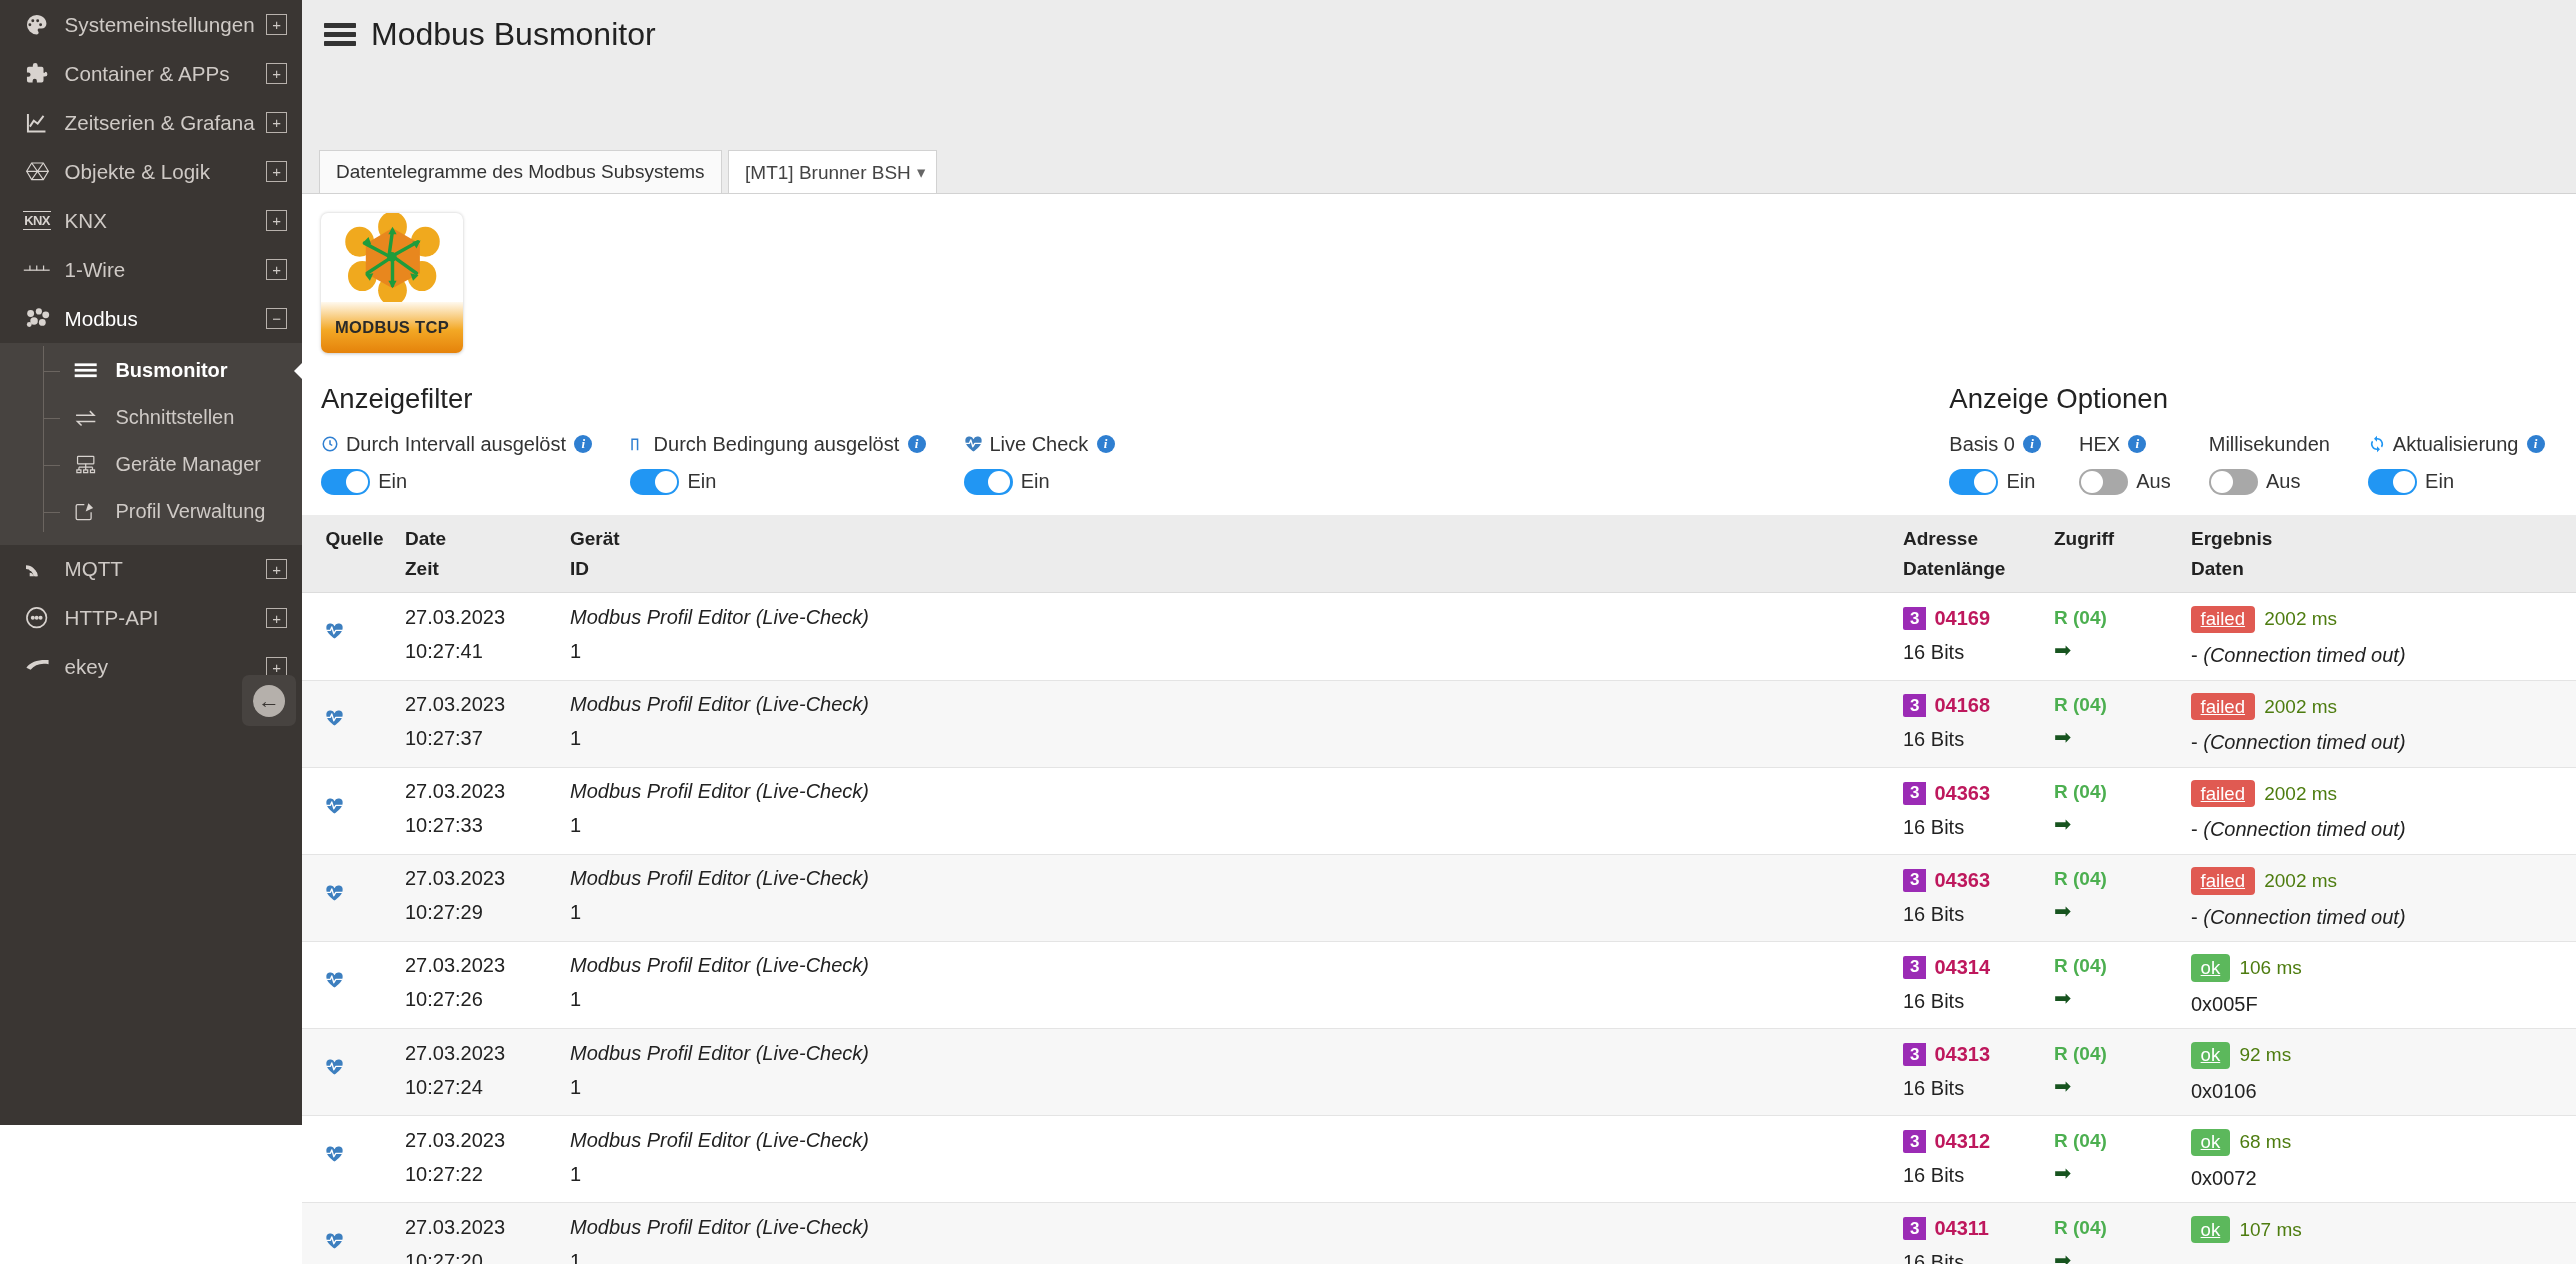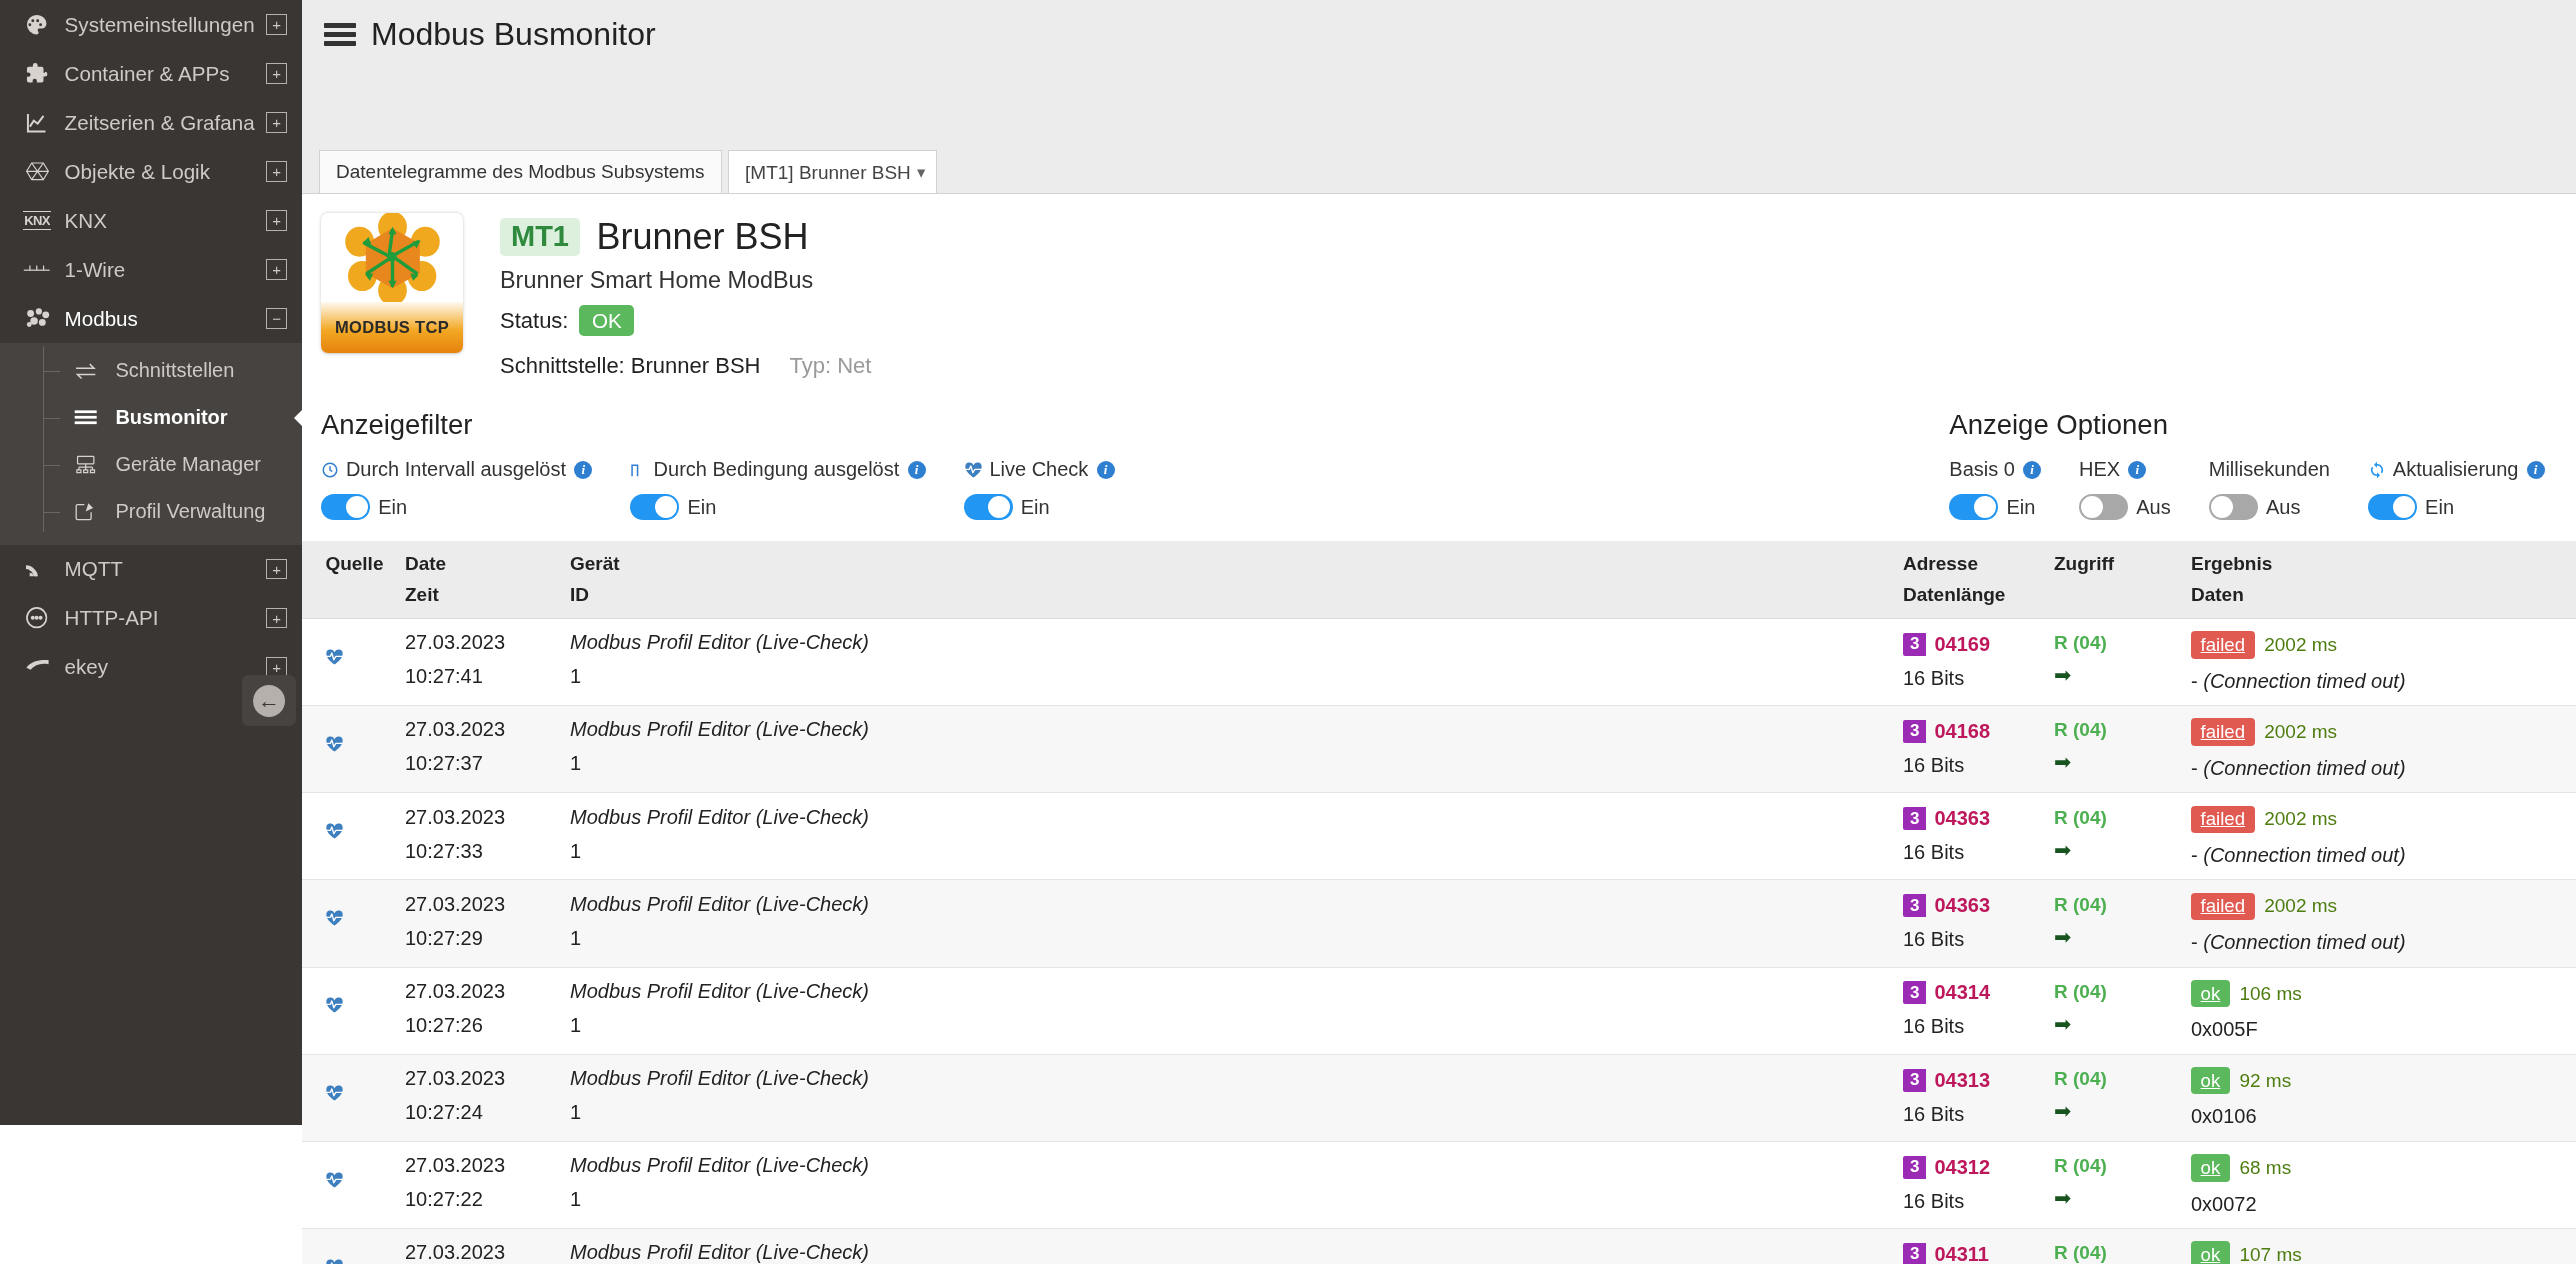--- a/index.html
+++ b/index.html
@@ -359,39 +359,39 @@
           <circle cx="13" cy="19" r="5.5"></circle>
           <circle cx="25" cy="21" r="5"></circle>
           <circle cx="6" cy="24" r="3.5"></circle>
         </svg>
     </span>
     <span class="nav-label">Modbus</span>
     <span class="nav-expand">−</span>
   </div>
 
   <div id="submenu">
-    <div class="sub-item">
-      <span class="sub-icon">
-        <svg width="23.4" height="18" viewBox="0 0 34 26" fill="none" stroke="currentColor" stroke-width="2.2">
-            <path d="M3 9h26l-6-6"></path>
-            <path d="M31 18H5l6 6"></path>
-          </svg>
-      </span>
-      <span class="sub-label">Schnittstellen</span>
-    </div>
     <div class="sub-item selected">
       <span class="sub-icon">
         <svg width="23.4" height="16.5" viewBox="0 0 34 24" fill="currentColor">
             <rect x="1" y="2" width="32" height="4"></rect>
             <rect x="1" y="10" width="32" height="4"></rect>
             <rect x="1" y="18" width="32" height="4"></rect>
           </svg>
       </span>
       <span class="sub-label">Busmonitor</span>
       <span class="sub-arrow"></span>
+    </div>
+    <div class="sub-item">
+      <span class="sub-icon">
+        <svg width="23.4" height="18" viewBox="0 0 34 26" fill="none" stroke="currentColor" stroke-width="2.2">
+            <path d="M3 9h26l-6-6"></path>
+            <path d="M31 18H5l6 6"></path>
+          </svg>
+      </span>
+      <span class="sub-label">Schnittstellen</span>
     </div>
     <div class="sub-item">
       <span class="sub-icon">
         <svg width="23.4" height="19" viewBox="0 0 34 28" fill="none" stroke="currentColor" stroke-width="1.8">
             <rect x="5" y="2" width="24" height="11" rx="1"></rect>
             <path d="M17 13v5M7 18h20M7 18v4M17 18v4M27 18v4"></path>
             <rect x="4" y="22" width="6" height="4"></rect>
             <rect x="14" y="22" width="6" height="4"></rect>
             <rect x="24" y="22" width="6" height="4"></rect>
           </svg>
@@ -502,35 +502,20 @@
               <path d="M75 110 l-6 -11 12 0 z"></path>
               <path d="M35 90 l12 -2 -5 11 z"></path>
               <path d="M32 43 l12 3 -4 -11 z"></path>
             </g>
             <circle cx="74" cy="64" r="7" fill="#1f9c3c"></circle>
           </svg>
         </div>
         <div class="logo-caption">MODBUS TCP</div>
       </div>
 
-      <div id="device-meta">
-        <div class="dm-row1">
-          <span id="mt-badge">MT1</span>
-          <span id="device-name">Brunner BSH</span>
-        </div>
-        <div id="device-sub">Brunner Smart Home ModBus</div>
-        <div class="dm-status">
-          <span class="lbl">Status:</span>
-          <span id="status-badge">OK</span>
-        </div>
-        <div class="dm-iface">
-          <span class="iface">Schnittstelle: Brunner BSH</span>
-          <span class="typ">Typ: Net</span>
-        </div>
-      </div>
     </div>
 
     <div id="filters">
 
       <div id="filters-group">
         <div class="fgroup-title">Anzeigefilter</div>
         <div class="frow">
           <div class="fcell">
             <div class="fcell-label">
               <span class="pre-icon">

